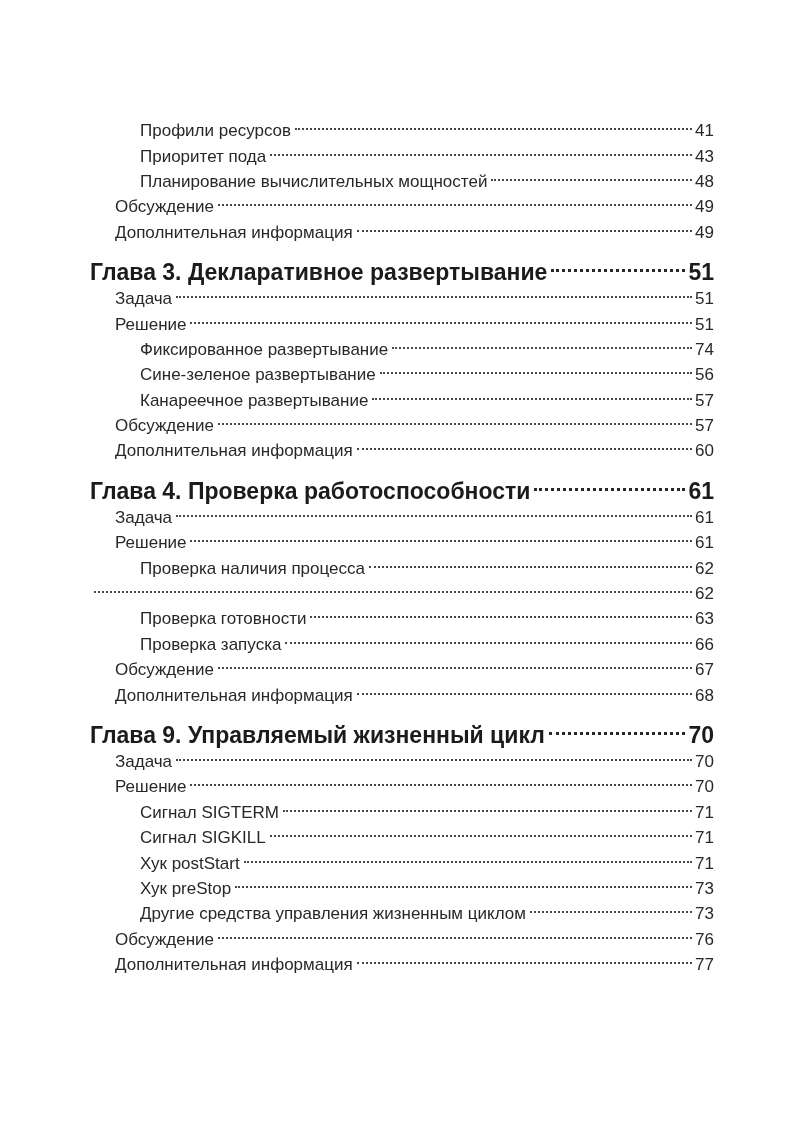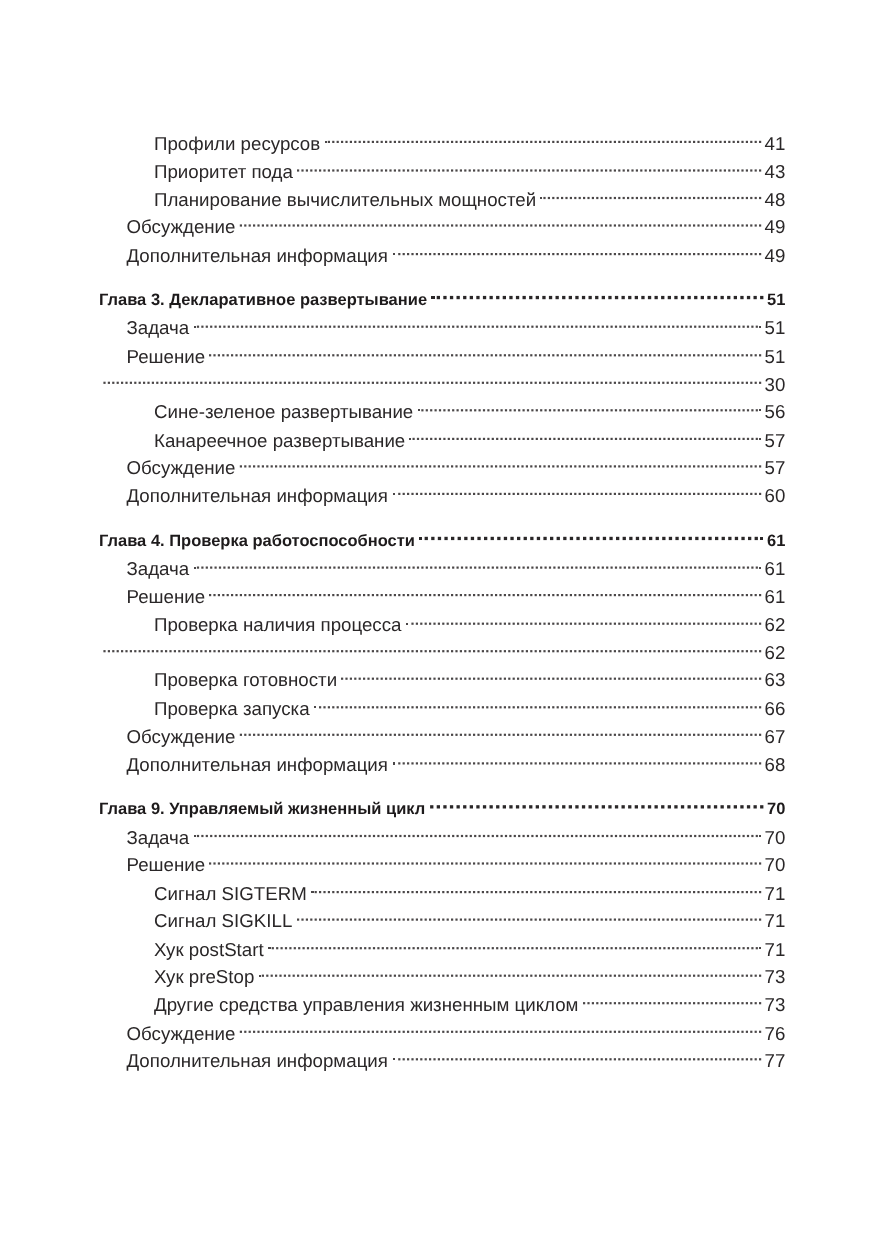--- a/index.html
+++ b/index.html
@@ -43,21 +43,21 @@
   .row .pagenum {
     padding-bottom: 1px;
     white-space: nowrap;
   }
   .row.level-1 .label { margin-left: 25px; }
   .row.level-2 .label { margin-left: 50px; }
   .row.chapter {
     margin-top: 14px;
     height: 27px;
     font-weight: 700;
-    font-size: 15px;
+    font-size: 23px;
     color: #1d1a1b;
   }
   .row.chapter .leader {
     border-bottom: 3px dotted #2a2728;
     margin-bottom: 5px;
   }
 </style>
 </head>
 <body>
 
@@ -100,22 +100,23 @@
           <span class="label">Задача</span>
           <span class="leader"></span>
           <span class="pagenum">51</span>
         </div>
         <div class="row level-1">
           <span class="label">Решение</span>
           <span class="leader"></span>
           <span class="pagenum">51</span>
         </div>
         <div class="row level-2">
-          <span class="leader"></span>
-          <span class="pagenum">30</span>
+          <span class="label">Фиксированное развертывание</span>
+          <span class="leader"></span>
+          <span class="pagenum">74</span>
         </div>
         <div class="row level-2">
           <span class="label">Сине-зеленое развертывание</span>
           <span class="leader"></span>
           <span class="pagenum">56</span>
         </div>
         <div class="row level-2">
           <span class="label">Канареечное развертывание</span>
           <span class="leader"></span>
           <span class="pagenum">57</span>

